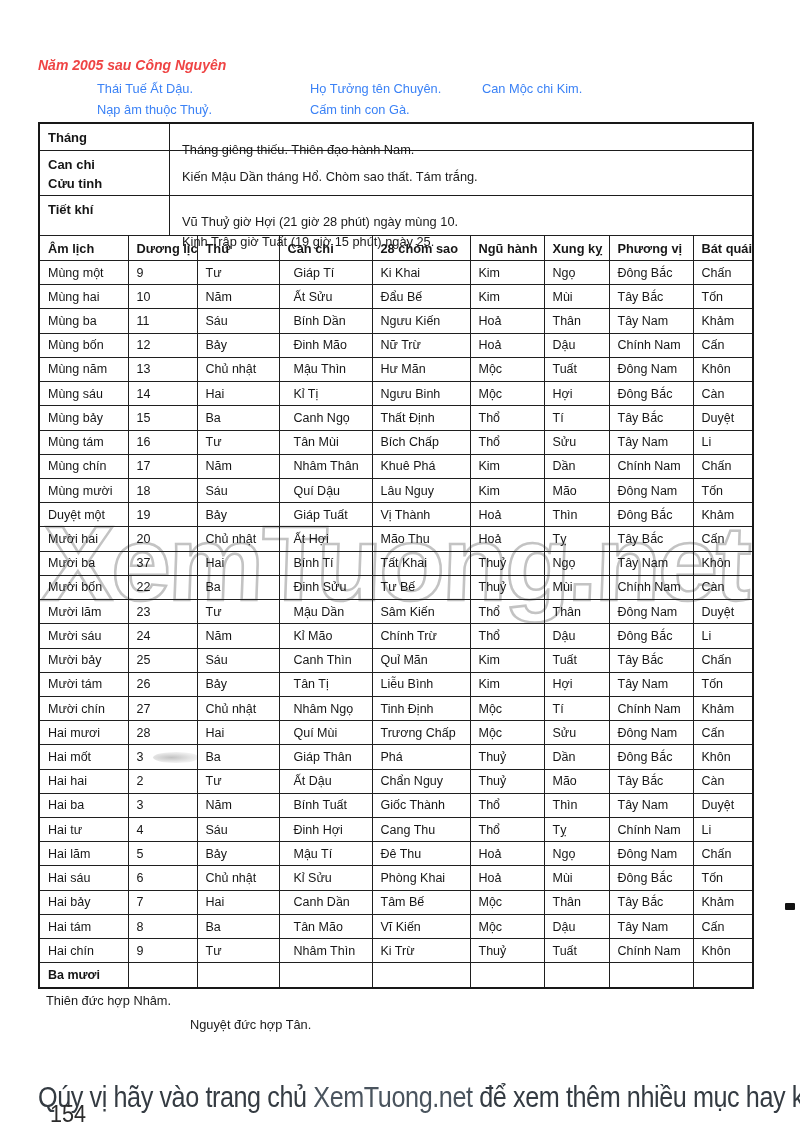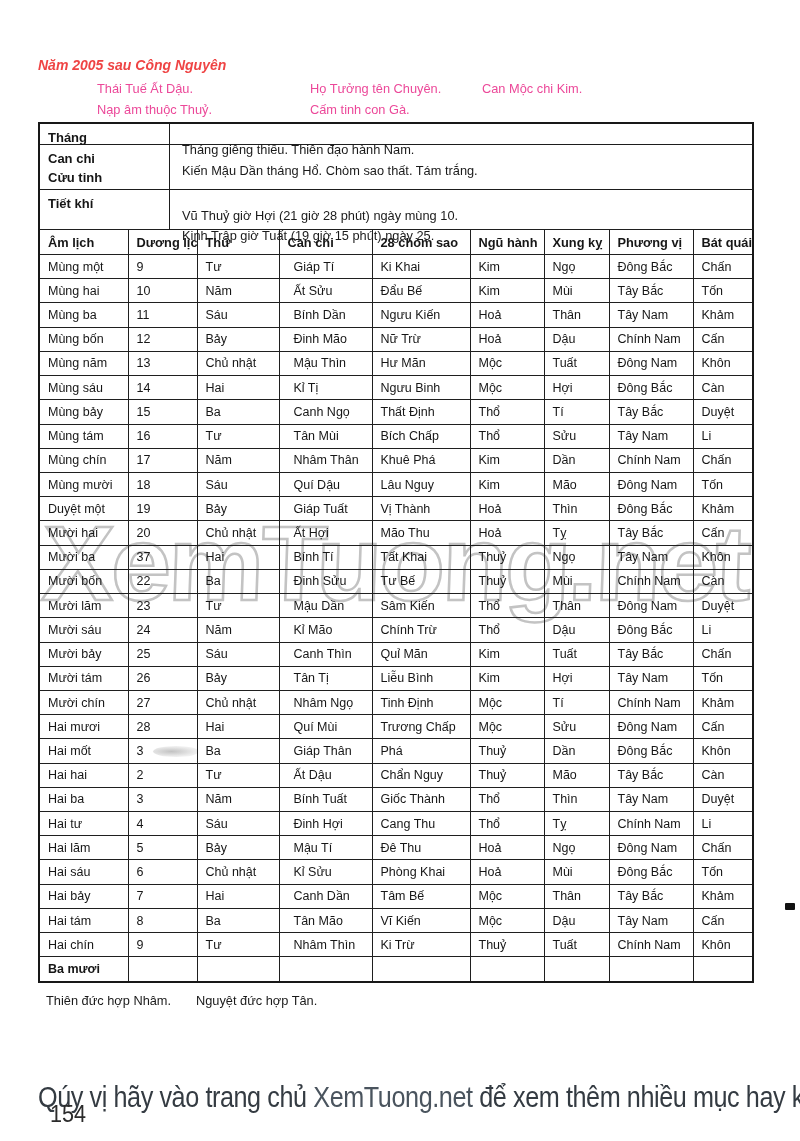--- a/index.html
+++ b/index.html
@@ -12,21 +12,21 @@
     color:#171717;
     overflow:hidden;
     margin:0 auto;
   }
   
   .doc-title{
     position:absolute;left:38px;top:57px;
     font-size:14px;font-weight:bold;font-style:italic;
     color:#ef4444;white-space:nowrap;
   }
-  .header-line{position:absolute;white-space:nowrap;font-size:12.8px;color:#ec4899;}
+  .header-line{position:absolute;white-space:nowrap;font-size:12.8px;color:#3b82f6;}
   .hl1a{left:97px;top:81px;} .hl1b{left:310px;top:81px;} .hl1c{left:482px;top:81px;}
   .hl2a{left:97px;top:102px;} .hl2b{left:310px;top:102px;}
 
   
   .watermark{
     position:absolute;left:42px;top:498px;width:720px;height:140px;
     z-index:1;
     font-size:106px;font-weight:bold;
     letter-spacing:-3px;
     color:rgba(255,255,255,0);
@@ -51,21 +51,21 @@
   .info-row{display:flex;border-bottom:1.6px solid #1d1d1d;box-sizing:border-box;}
   .info-label{
     width:130px;flex:0 0 130px;border-right:1.6px solid #1d1d1d;
     box-sizing:border-box;padding:4px 6px 0 8px;
     font-weight:bold;font-size:13px;line-height:19px;color:#151515;
   }
   .info-content{
     flex:1;box-sizing:border-box;padding:16px 6px 0 12px;
     font-size:12.8px;line-height:19.5px;color:#1a1a1a;
   }
-  .ir0{height:21px;} .ir1{height:45px;} .ir2{height:39px;}
+  .ir0{height:27px;} .ir1{height:45px;} .ir2{height:39px;}
   .info-line{display:block;white-space:nowrap;}
 
   
   table.cal{
     width:100%;border-collapse:collapse;table-layout:fixed;
     background:transparent;
   }
   table.cal th, table.cal td{
     border:1.5px solid #1f1f1f;
     box-sizing:border-box;
@@ -83,21 +83,21 @@
   table.cal th:last-child, table.cal td:last-child{border-right:none;}
   table.cal tr:last-child td{border-bottom:none;font-weight:bold;}
   .smudge{
     display:inline-block;width:46px;height:11px;margin-left:10px;
     background:radial-gradient(ellipse at 40% 50%, rgba(120,120,120,.45), rgba(160,160,160,.2) 60%, rgba(200,200,200,0) 100%);
     border-radius:50%;vertical-align:middle;
   }
 
   
   .note-line{position:absolute;top:993px;font-size:12.8px;color:#1a1a1a;white-space:nowrap;z-index:2;}
-  .note-left{left:46px;} .note-right{left:196px;}
+  .note-left{left:46px;} .note-right{left:190px;margin-top:24px;}
 
   
   .edge-mark{
     position:absolute;left:785px;top:903px;width:10px;height:7px;
     background:#111;border-radius:1px;z-index:3;
   }
 
   
   .promo{
     position:absolute;left:38px;top:1080px;

